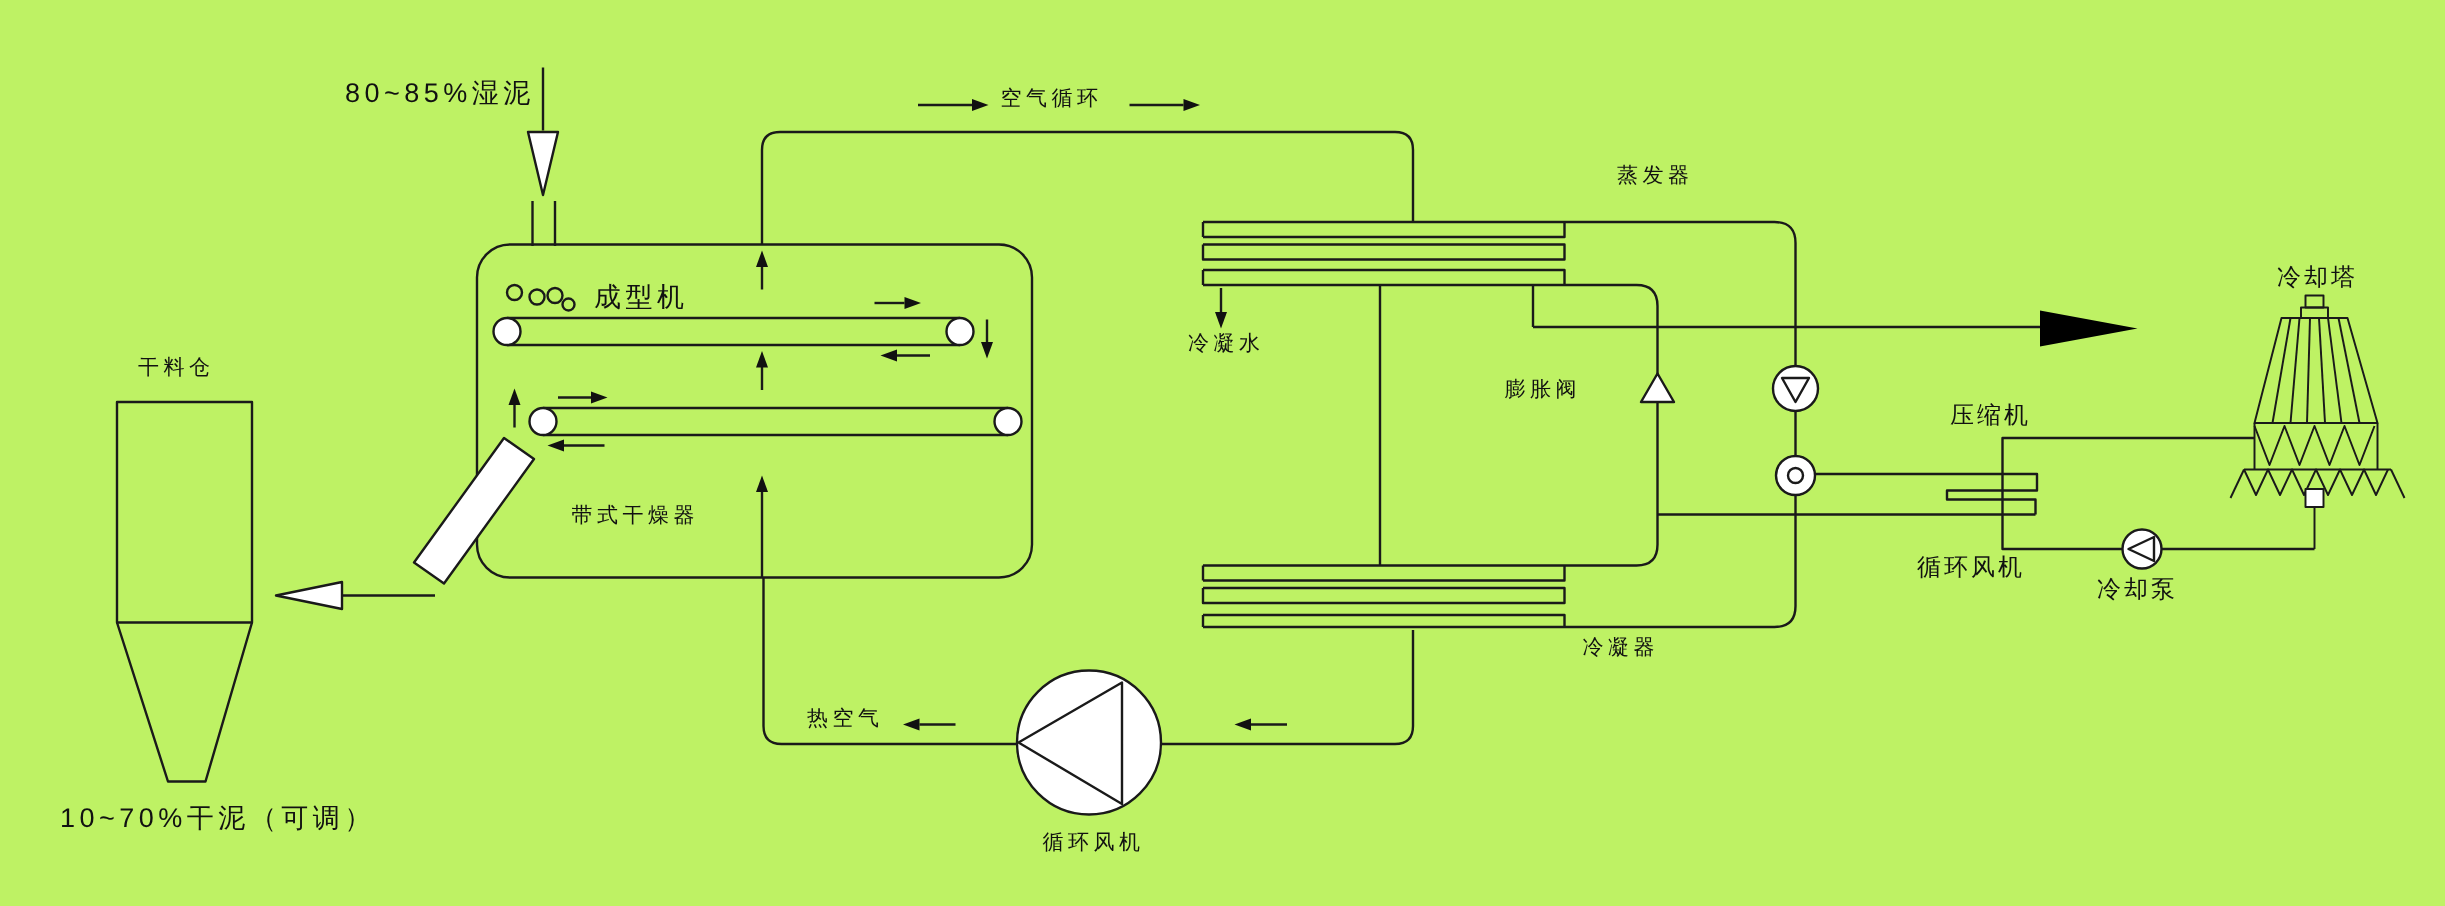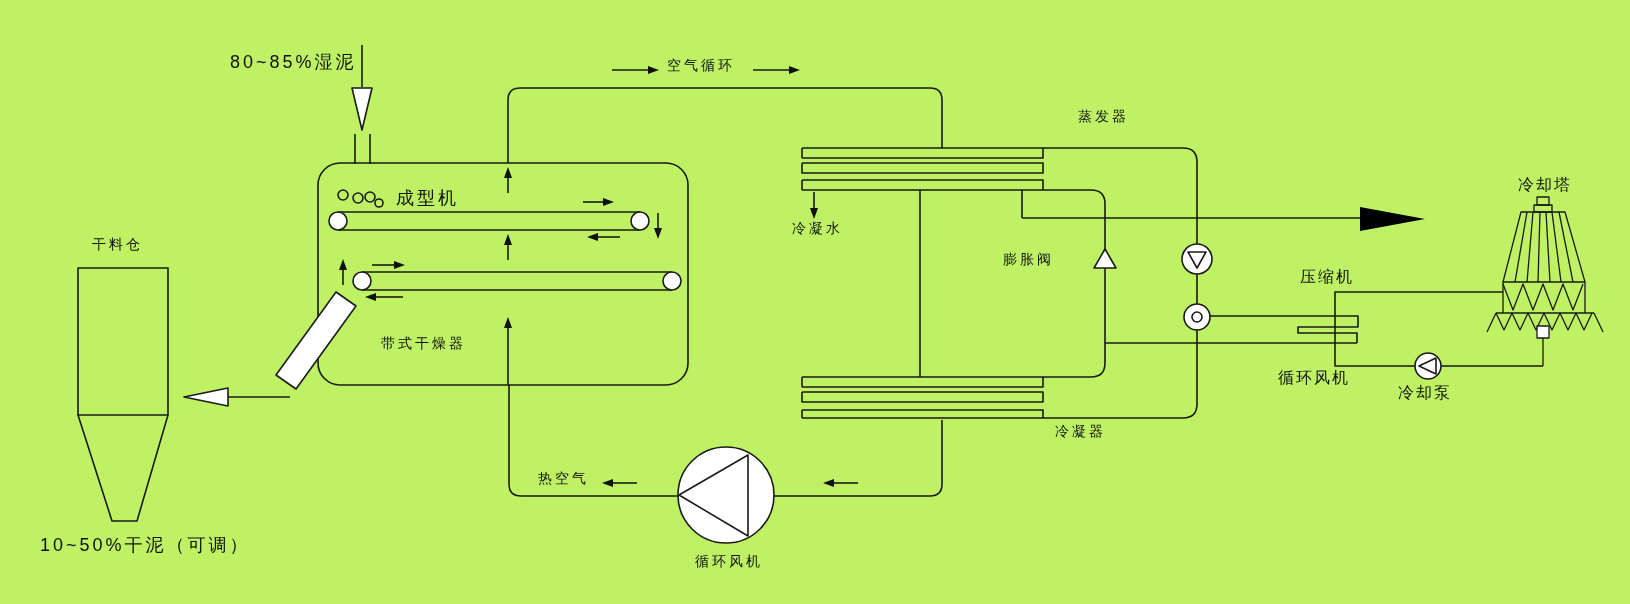--- a/index.html
+++ b/index.html
@@ -185,21 +185,21 @@
     <path d="M1496,313 L1504,330 L1512,313 L1520,330 L1528,313 L1536,330 L1544,313 L1552,330 L1560,313 L1568,330 L1576,313 L1584,330 L1592,313"></path>
     <path d="M1496,313 L1487,332"></path>
         <path d="M1594,313 L1603,332"></path>
     <rect x="1537" y="326" width="12" height="12" fill="#ffffff"></rect>
     <path d="M1543,338 V366"></path>
   </g>
 </svg>
 
 <div class="lbl big" style="left:230px;top:50px">80~85%湿泥</div>
 <div class="lbl" style="left:92px;top:236px">干料仓</div>
-<div class="lbl big" style="left:40px;top:533px">10~50%干泥（可调）</div>
+<div class="lbl big" style="left:40px;top:533px">10~70%干泥（可调）</div>
 <div class="lbl big" style="left:396px;top:186px">成型机</div>
 <div class="lbl" style="left:381px;top:335px">带式干燥器</div>
 <div class="lbl" style="left:667px;top:57px">空气循环</div>
 <div class="lbl" style="left:1078px;top:108px">蒸发器</div>
 <div class="lbl" style="left:792px;top:220px">冷凝水</div>
 <div class="lbl" style="left:1003px;top:251px">膨胀阀</div>
 <div class="lbl" style="left:1055px;top:423px">冷凝器</div>
 <div class="lbl" style="left:538px;top:470px">热空气</div>
 <div class="lbl" style="left:695px;top:553px">循环风机</div>
 <div class="lbl sm" style="left:1300px;top:267px">压缩机</div>

